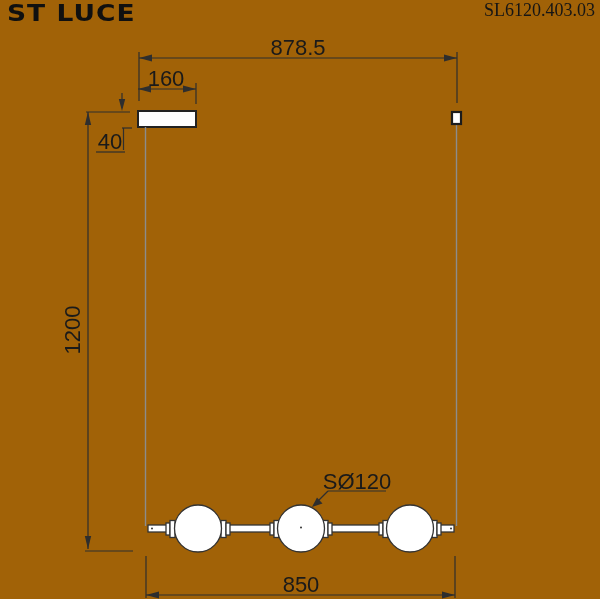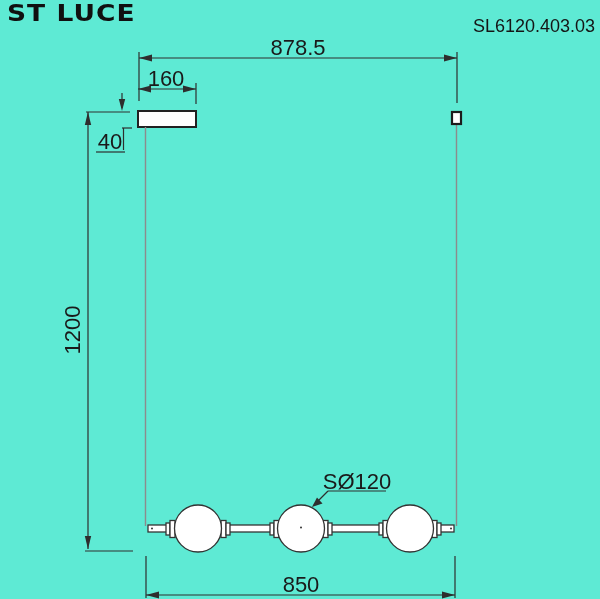--- a/index.html
+++ b/index.html
@@ -1,36 +1,36 @@
 <!DOCTYPE html>
 <html><head>
 <meta charset="utf-8">
 <style>
   html,body{margin:0;padding:0;background:#fff;}
   .page{
     position:relative;
     width:600px;height:599px;
-    background:#5eead4;
+    background:#a16207;
     font-family:"Liberation Sans", sans-serif;
     overflow:hidden;
   }
   .brand{
     position:absolute;left:7px;top:0px;
     font-family:"DejaVu Sans", sans-serif;
     font-weight:800;
     font-size:26px;
     letter-spacing:1px;
     color:#101010;
     transform:scaleY(0.88) scaleX(1.02);
     transform-origin:left top;
     white-space:nowrap;
   }
   .model{
-    position:absolute;right:5px;top:16px;
-    font-family:Liberation Sans, sans-serif;
+    position:absolute;right:5px;top:0px;
+    font-family:Liberation Serif, serif;
     font-size:18px;
     color:#151515;
     white-space:nowrap;
   }
   svg text{
     font-family:"Liberation Sans", sans-serif;
     fill:#1a1a1a;
   }
   .dimtxt{font-size:22px;}
 </style>

